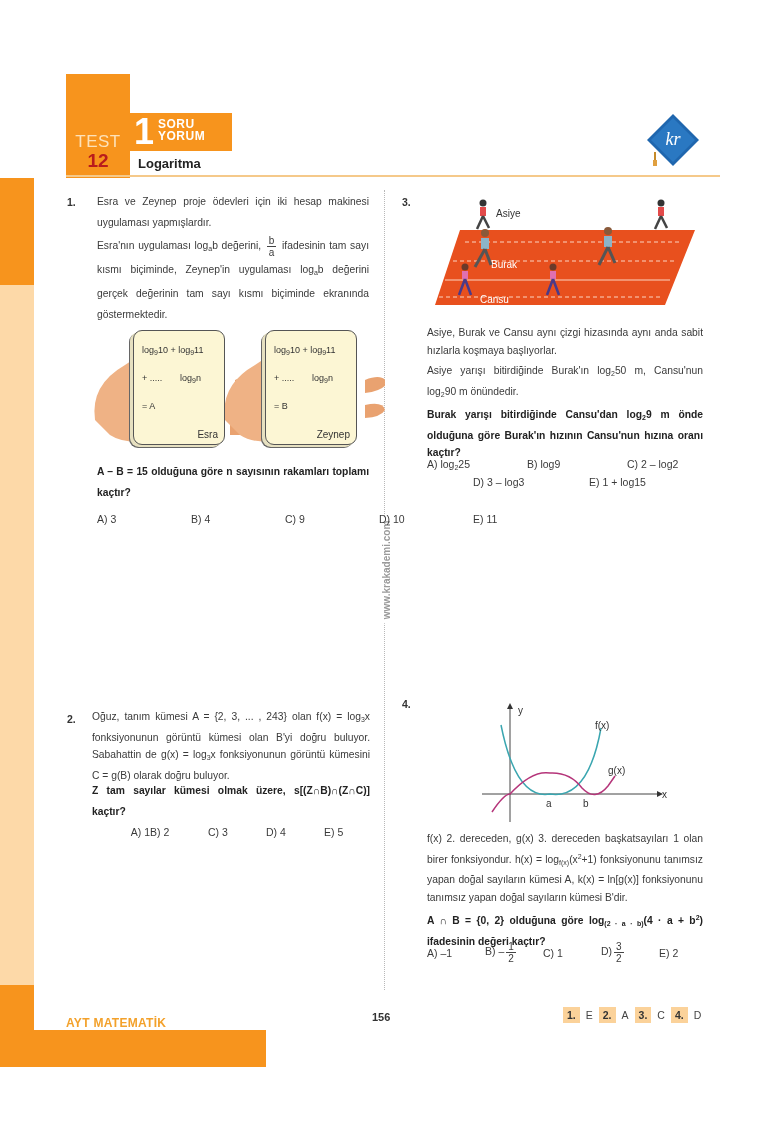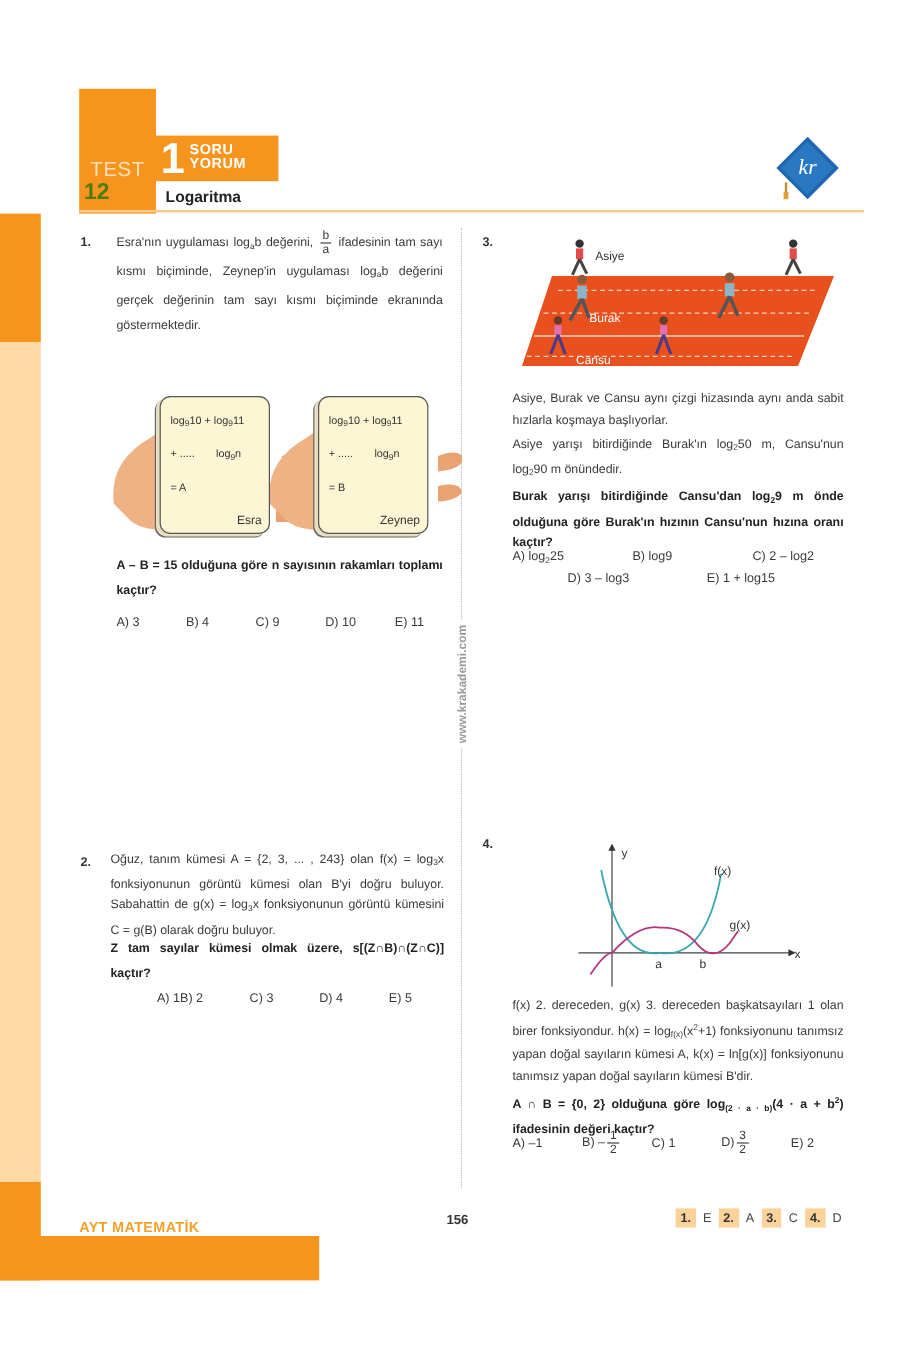--- a/index.html
+++ b/index.html
@@ -3,21 +3,21 @@
 <meta charset="utf-8">
 <style>
   * { box-sizing: border-box; margin: 0; padding: 0; }
   html, body { width: 760px; height: 1140px; background: #ffffff; overflow: hidden; }
   body { position: relative; font-family: "Liberation Sans", sans-serif; color: #3a3a3a; font-size: 10.5px; }
 
   
   .hdr-orange-tall { position: absolute; left: 66px; top: 74px; width: 64px; height: 104px; background: #f7941d; }
   .hdr-orange-wide { position: absolute; left: 130px; top: 113px; width: 102px; height: 38px; background: #f7941d; }
   .hdr-test { position: absolute; left: 70px; top: 132px; width: 56px; text-align: center; color: #fde1b8; font-size: 17px; letter-spacing: 0.5px; }
-  .hdr-testnum { position: absolute; left: 70px; top: 150px; width: 56px; text-align: left; color: #4d7c0f; font-size: 19px; font-weight: bold; }
+  .hdr-testnum { position: absolute; left: 70px; top: 150px; width: 56px; text-align: center; color: #b91c1c; font-size: 19px; font-weight: bold; }
   .hdr-one { position: absolute; left: 134px; top: 112px; color: #fff; font-size: 36px; font-weight: bold; line-height: 40px; }
   .hdr-soru { position: absolute; left: 158px; top: 118px; color: #fff; font-size: 12px; font-weight: bold; line-height: 12px; letter-spacing: 0.5px; }
   .hdr-subject { position: absolute; left: 138px; top: 156px; color: #222; font-size: 13px; font-weight: bold; text-align: right; }
   .hdr-rule { position: absolute; left: 66px; top: 175px; width: 654px; height: 2px; background: #f5c98a; }
   .logo { position: absolute; left: 645px; top: 112px; width: 56px; height: 56px; }
 
   
   .side-orange { position: absolute; left: 0; top: 178px; width: 34px; height: 107px; background: #f7941d; }
   .side-peach { position: absolute; left: 0; top: 285px; width: 34px; height: 700px; background: #fdd9a8; }
   .foot-orange-v { position: absolute; left: 0; top: 985px; width: 34px; height: 82px; background: #f7941d; }
@@ -80,20 +80,21 @@
 <div class="side-orange"></div>
 <div class="side-peach"></div>
 <div class="foot-orange-v"></div>
 <div class="foot-orange-h"></div>
 
 <div class="divider"></div>
 <div class="website">www.krakademi.com</div>
 
 <div class="qnum" style="left:67px; top:196px;">1.</div>
 <div class="qtext" style="left:97px; top:191px; width:272px;">
+  <p>Esra ve Zeynep proje ödevleri için iki hesap makinesi uygulaması yapmışlardır.</p>
   <p>
     <span>Esra'nın uygulaması log</span><sub>a</sub><span>b değerini,</span>
     <span class="frac">
         <span class="num">b</span>
         <span>a</span>
       </span>
     <span>ifadesinin tam sayı kısmı biçiminde, Zeynep'in uygulaması log</span><sub>a</sub><span>b değerini gerçek değerinin tam sayı kısmı biçiminde ekranında göstermektedir.</span>
   </p>
 </div>
 
@@ -117,21 +118,21 @@
 
 <div class="calc" style="left:265px; top:330px;">
   <div class="l1"><span>log</span><sub>9</sub><span>10 + log</span><sub>9</sub><span>11</span></div>
   <div class="l2">+ .....</div>
   <div class="l2b"><span>log</span><sub>9</sub><span>n</span></div>
   <div class="l3">= B</div>
   <div class="nm">Zeynep</div>
 </div>
 
 <div class="qtext bold" style="left:97px; top:461px; width:272px;">A – B = 15 olduğuna göre n sayısının rakamları toplamı kaçtır?</div>
-<div class="choices" style="left:97px; top:513px;">
+<div class="choices" style="left:97px; top:513px;gap:36px;">
   <span class="choice" style="width:58px;">A) 3</span>
   <span class="choice" style="width:58px;">B) 4</span>
   <span class="choice" style="width:58px;">C) 9</span>
   <span class="choice" style="width:58px;">D) 10</span>
   <span class="choice">E) 11</span>
 </div>
 
 <div class="qnum" style="left:67px; top:713px;">2.</div>
 <div class="qtext" style="left:92px; top:708px; width:278px; line-height:17.5px;">
   <p><span>Oğuz, tanım kümesi A = {2, 3, ... , 243} olan f(x) = log</span><sub>3</sub><span>x fonksiyonunun görüntü kümesi olan B'yi doğru buluyor. Sabahattin de g(x) = log</span><sub>3</sub><span>x fonksiyonunun görüntü kümesini C = g(B) olarak doğru buluyor.</span></p>

